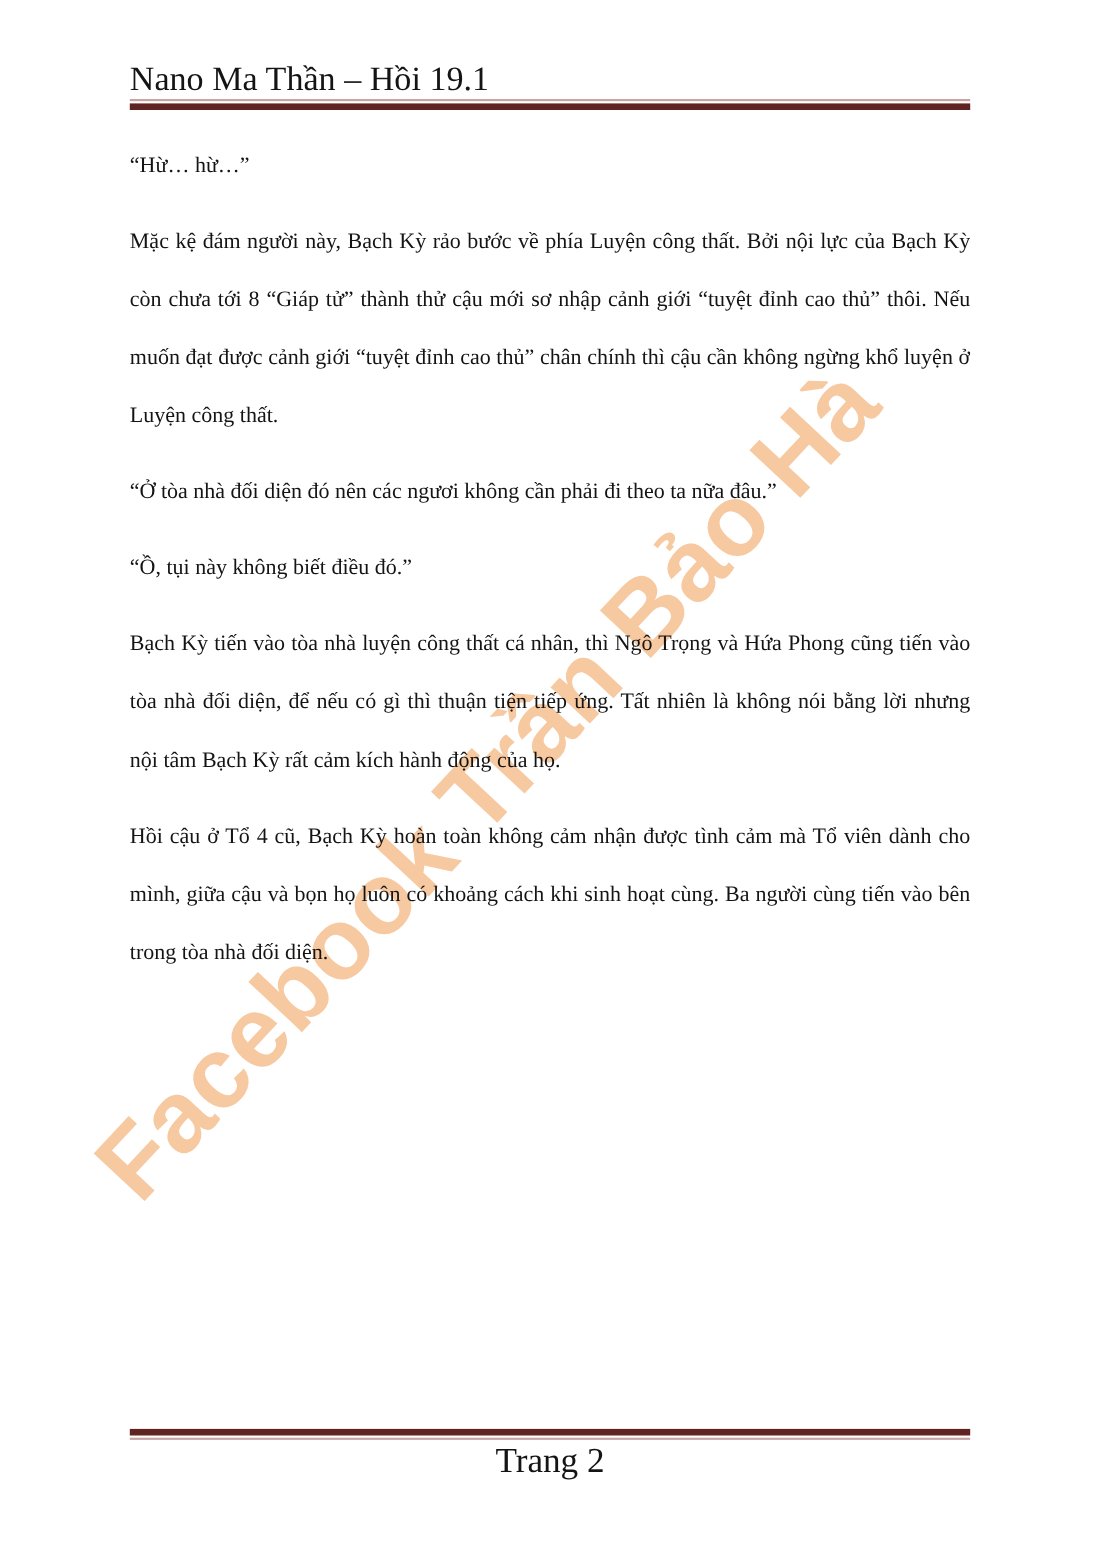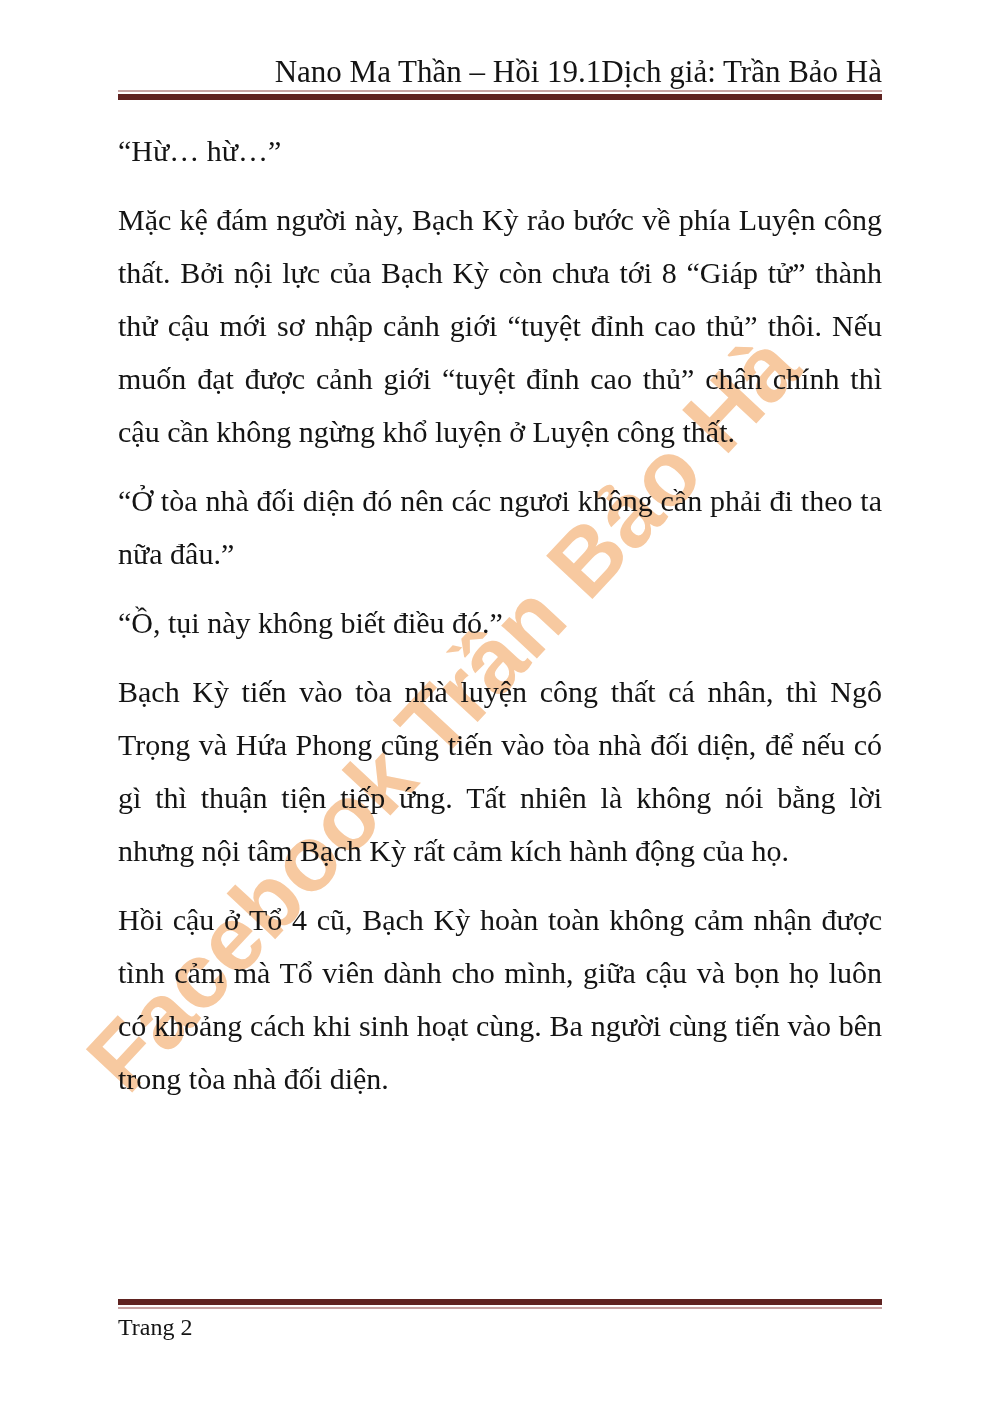--- a/index.html
+++ b/index.html
@@ -33,21 +33,21 @@
   }
 
   .content { position: relative; z-index: 1; }
 
   .header {
     position: absolute;
     top: 56px;
     left: 118px;
     right: 118px;
     display: flex;
-    justify-content: flex-end;
+    justify-content: flex-start;
     font-size: 31px;
     line-height: 32px;
   }
 
   .hrule { position: absolute; left: 118px; right: 118px; }
   .hrule .thin  { height: 2px; background: var(--c-rule_thin, #c8a5a5); }
   .hrule .thick { height: 6px; background: var(--c-rule, #5f2321); }
   .hrule.top   { top: 90px; }
   .hrule.top .thick { margin-top: 2px; }
   .hrule.bottom { top: 1299px; }
@@ -57,46 +57,45 @@
     position: absolute;
     top: 124px;
     left: 118px;
     right: 118px;
     height: 1165px;
     overflow: hidden;
     text-align: justify;
   }
   .body p.para {
     margin: 0 0 16px 0;
-    font-size: 30px;
+    font-size: 20px;
     line-height: 53px;
   }
 
   .footer {
     position: absolute;
     top: 1312px;
     left: 118px;
     right: 118px;
-    text-align: left;
-    font-size: 24px;
+    text-align: center;
+    font-size: 32px;
     line-height: 30px;
   }
 </style>
 </head>
 <body>
 
 <div class="page">
 
   <div class="watermark">Facebook Trần Bảo Hà</div>
 
   <div class="content">
 
     <div class="header">
       <span>Nano Ma Thần – Hồi 19.1</span>
-      <span>Dịch giả: Trần Bảo Hà</span>
     </div>
 
     <div class="hrule top">
       <div class="thin"></div>
       <div class="thick"></div>
     </div>
 
     <div class="body">
         <p class="para">“Hừ… hừ…”</p>
         <p class="para">Mặc kệ đám người này, Bạch Kỳ rảo bước về phía Luyện công thất. Bởi nội lực của Bạch Kỳ còn chưa tới 8 “Giáp tử” thành thử cậu mới sơ nhập cảnh giới “tuyệt đỉnh cao thủ” thôi. Nếu muốn đạt được cảnh giới “tuyệt đỉnh cao thủ” chân chính thì cậu cần không ngừng khổ luyện ở Luyện công thất.</p>

